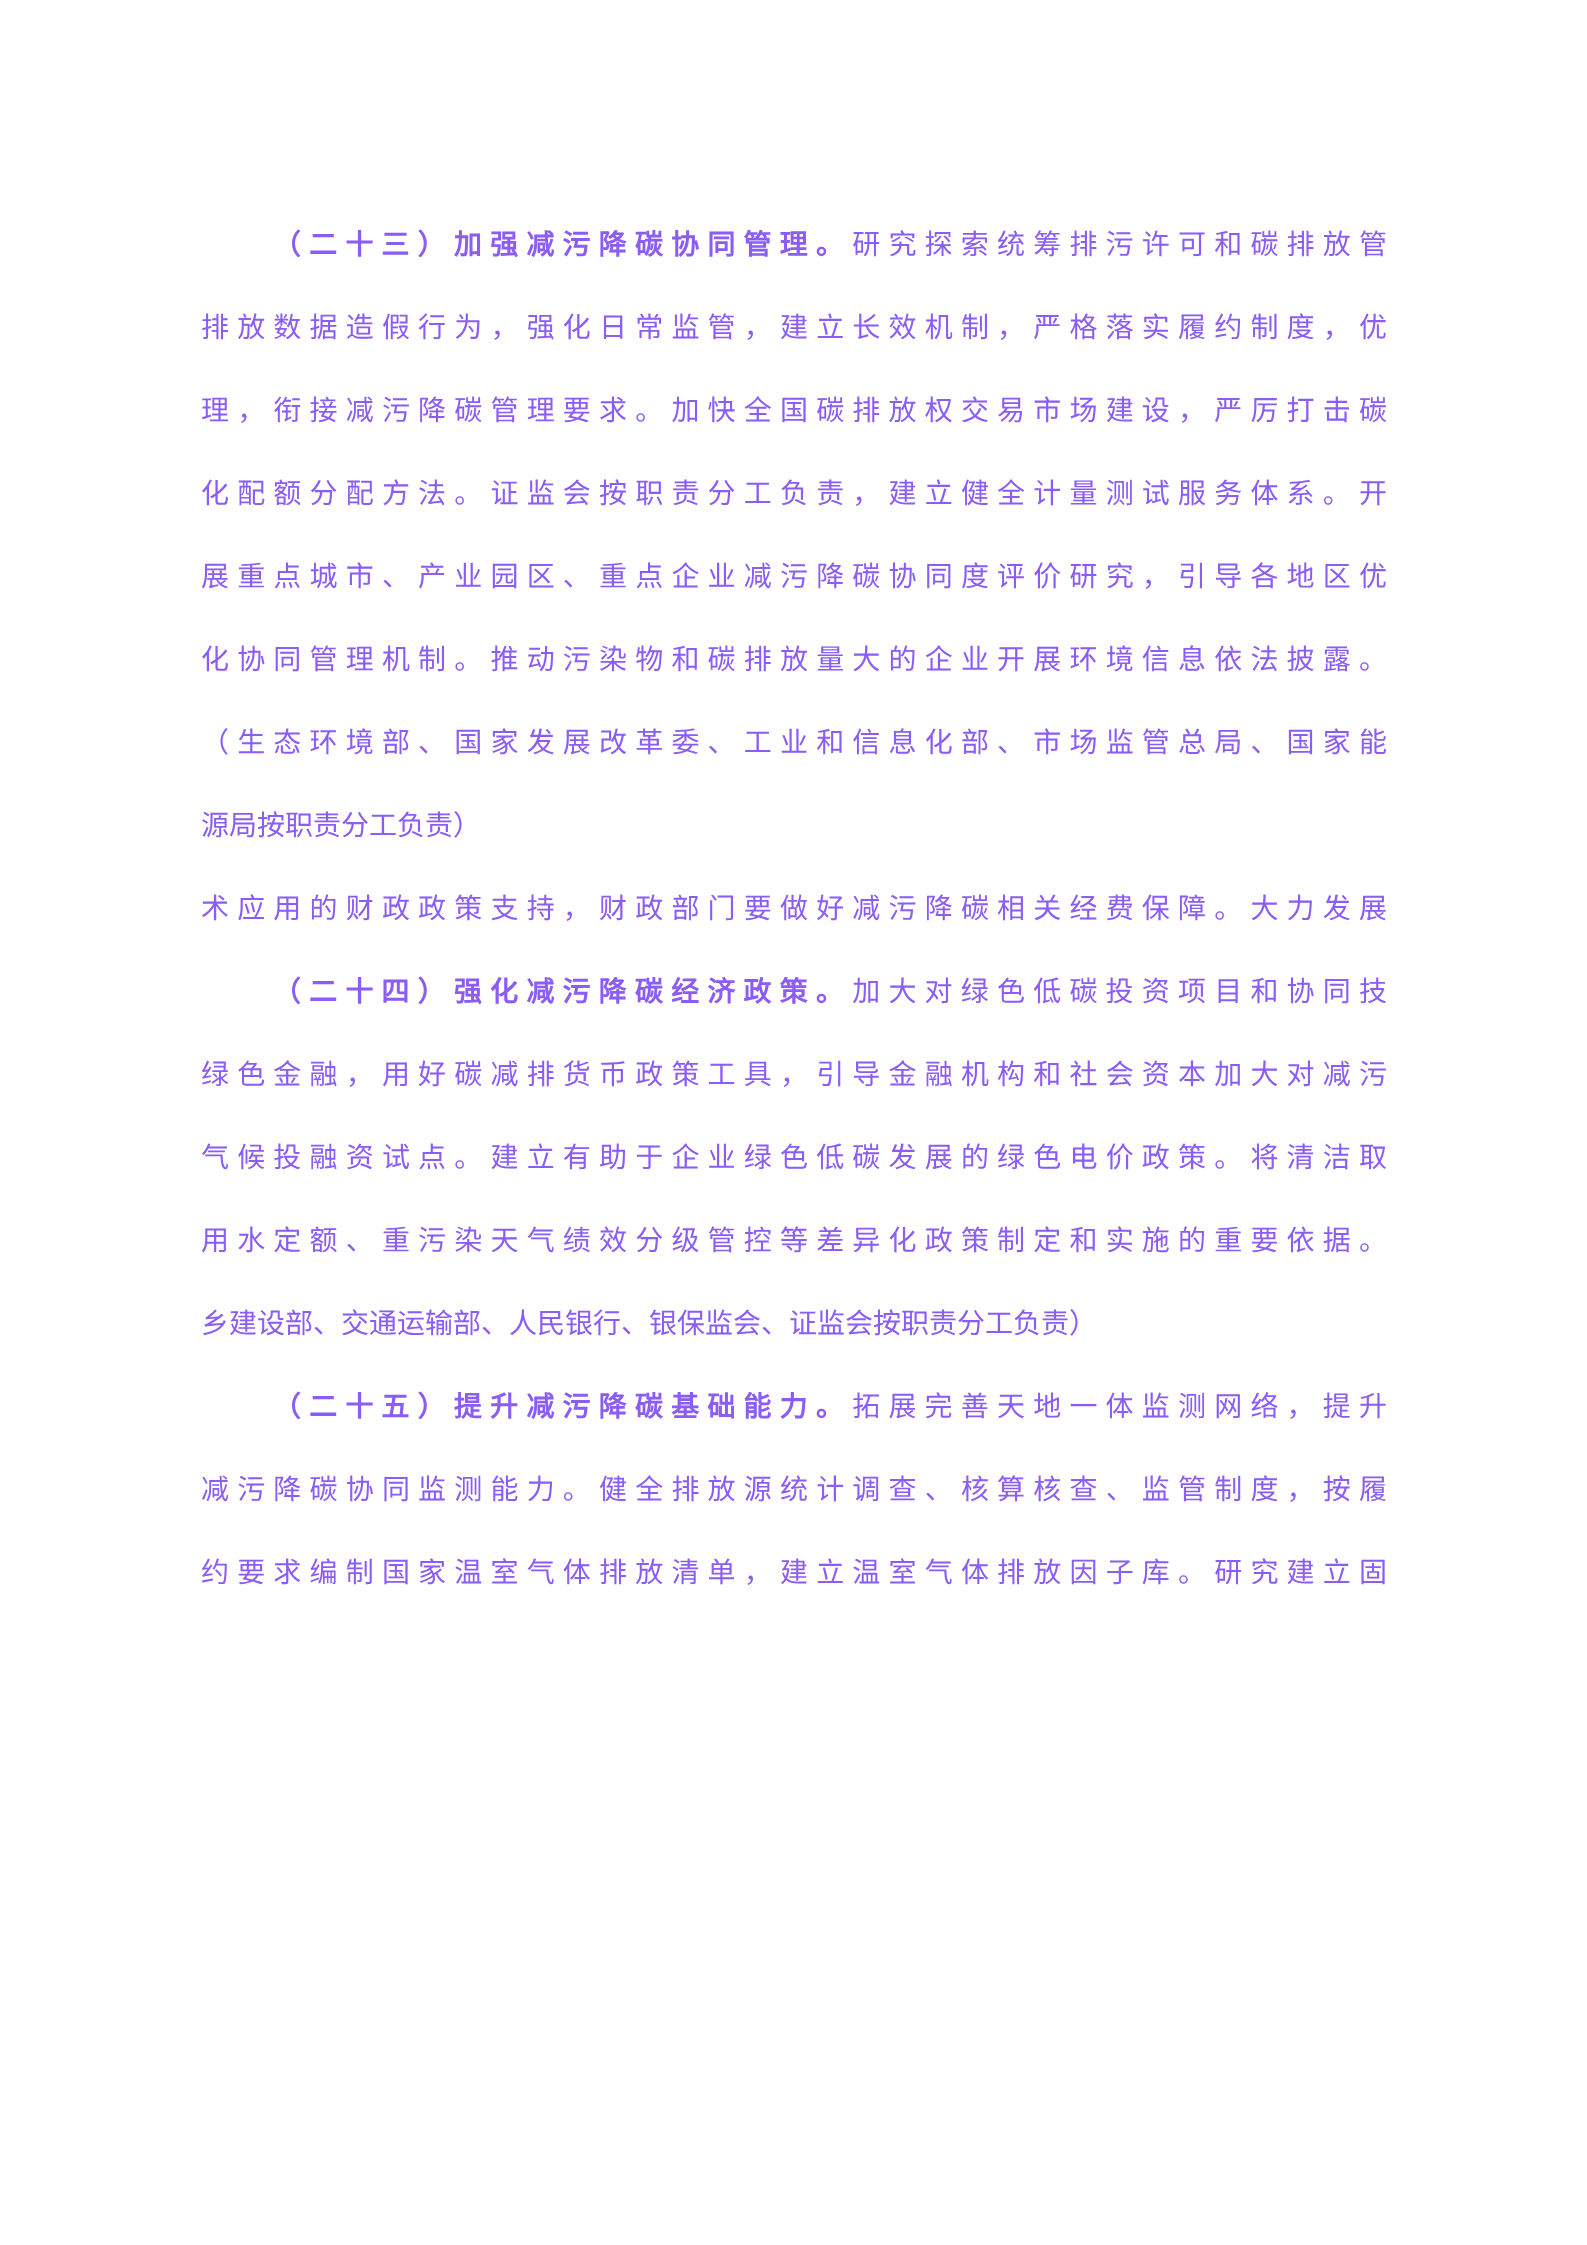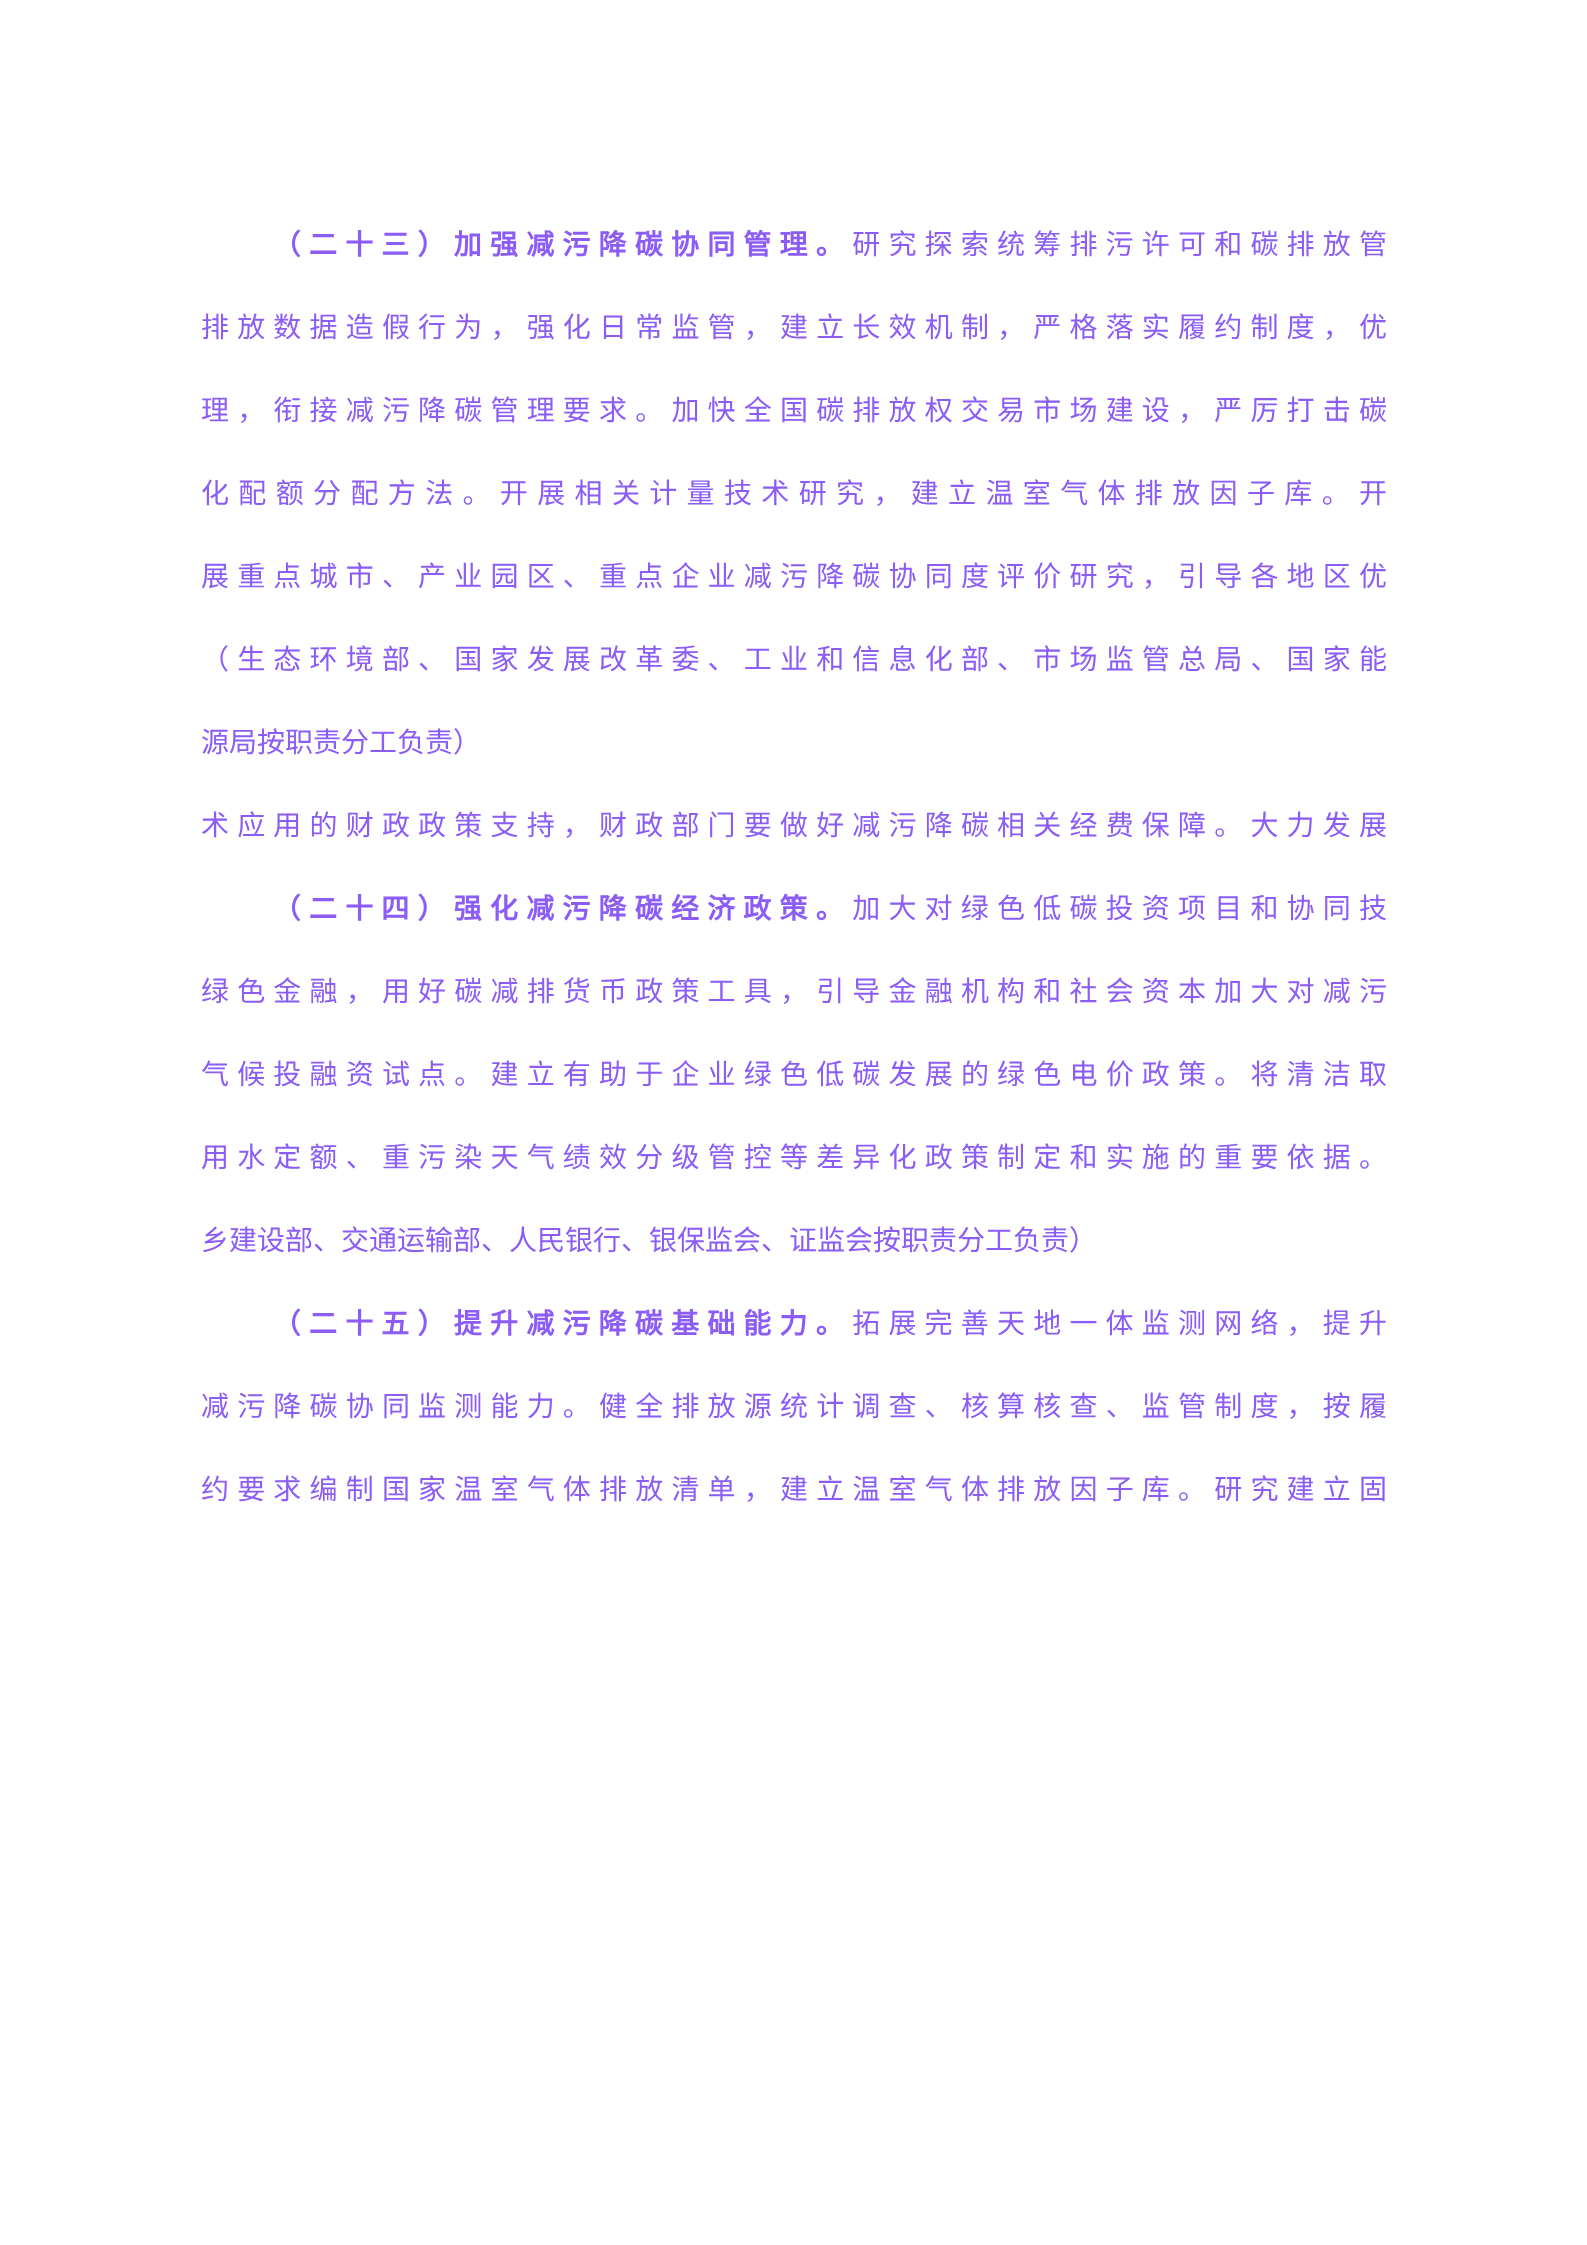--- a/index.html
+++ b/index.html
@@ -50,22 +50,23 @@
 </head>
 <body>
 
 <div class="page">
   <div class="text-block">
 
     <div class="paragraph">
       <div class="line indent"><span class="hd">（二十三）加强减污降碳协同管理。</span><span class="rg">研究探索统筹排污许可和碳排放管</span></div>
       <div class="line"><span class="rg">排放数据造假行为，强化日常监管，建立长效机制，严格落实履约制度，优</span></div>
       <div class="line"><span class="rg">理，衔接减污降碳管理要求。加快全国碳排放权交易市场建设，严厉打击碳</span></div>
-      <div class="line"><span class="rg">化配额分配方法。开展相关计量技术研究，建立温室气体排放因子库。开</span></div>
+      <div class="line"><span class="rg">化配额分配方法。证监会按职责分工负责，建立健全计量测试服务体系。开</span></div>
       <div class="line"><span class="rg">展重点城市、产业园区、重点企业减污降碳协同度评价研究，引导各地区优</span></div>
+      <div class="line"><span class="rg">化协同管理机制。推动污染物和碳排放量大的企业开展环境信息依法披露。</span></div>
       <div class="line"><span class="rg">（生态环境部、国家发展改革委、工业和信息化部、市场监管总局、国家能</span></div>
       <div class="line last"><span class="rg">源局按职责分工负责）</span></div>
     </div>
 
     <div class="paragraph">
       <div class="line"><span class="rg">术应用的财政政策支持，财政部门要做好减污降碳相关经费保障。大力发展</span></div>
       <div class="line indent"><span class="hd">（二十四）强化减污降碳经济政策。</span><span class="rg">加大对绿色低碳投资项目和协同技</span></div>
       <div class="line"><span class="rg">绿色金融，用好碳减排货币政策工具，引导金融机构和社会资本加大对减污</span></div>
       <div class="line"><span class="rg">气候投融资试点。建立有助于企业绿色低碳发展的绿色电价政策。将清洁取</span></div>
       <div class="line"><span class="rg">用水定额、重污染天气绩效分级管控等差异化政策制定和实施的重要依据。</span></div>

